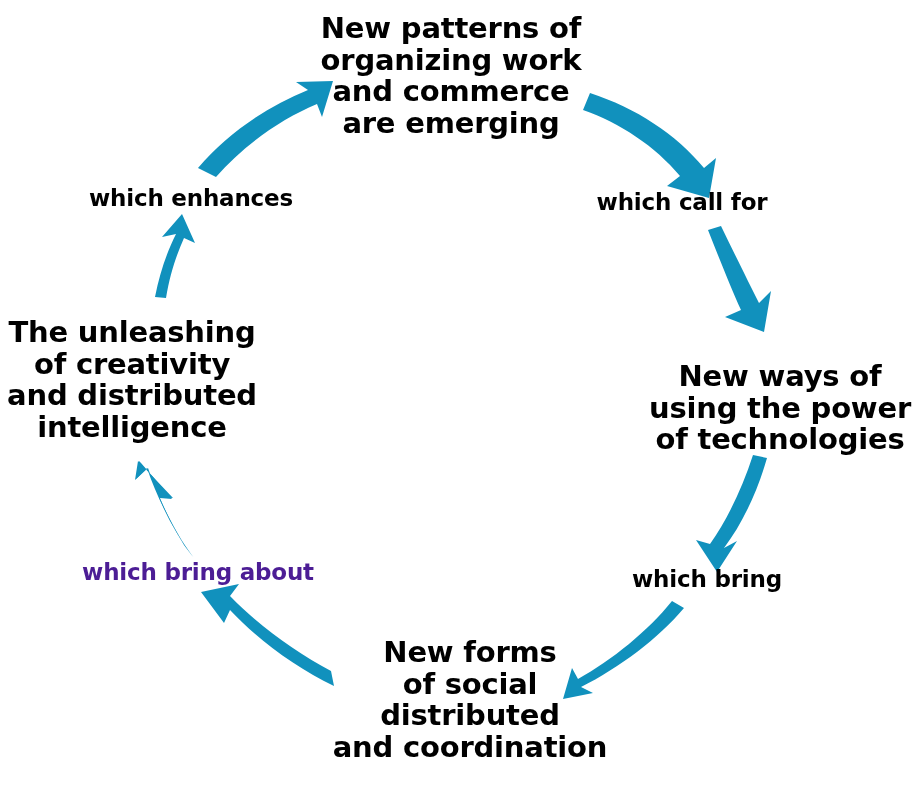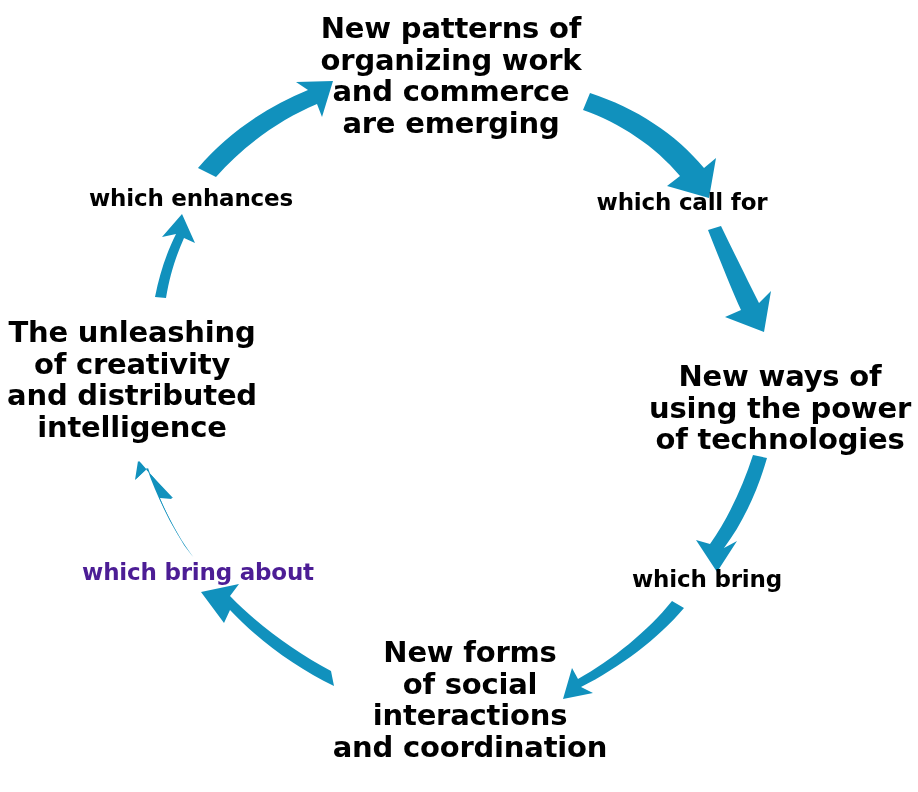--- a/index.html
+++ b/index.html
@@ -169,21 +169,21 @@
 organizing work
 and commerce
 are emerging</div>
 
   <div class="node-label" id="node-right" style="color: rgb(0, 0, 0);">New ways of
 using the power
 of technologies</div>
 
   <div class="node-label" id="node-bottom-right" style="color: rgb(0, 0, 0);">New forms
 of social
-interactions
+distributed
 and coordination</div>
 
   <div class="node-label" id="node-bottom-left" style="color: rgb(0, 0, 0);">The unleashing
 of creativity
 and distributed
 intelligence</div>
 
   <div class="connector-label" id="label-which-call-for" style="color: rgb(0, 0, 0);">which call for</div>
 
   <div class="connector-label" id="label-which-enable" style="color: rgb(0, 0, 0);">which bring</div>

